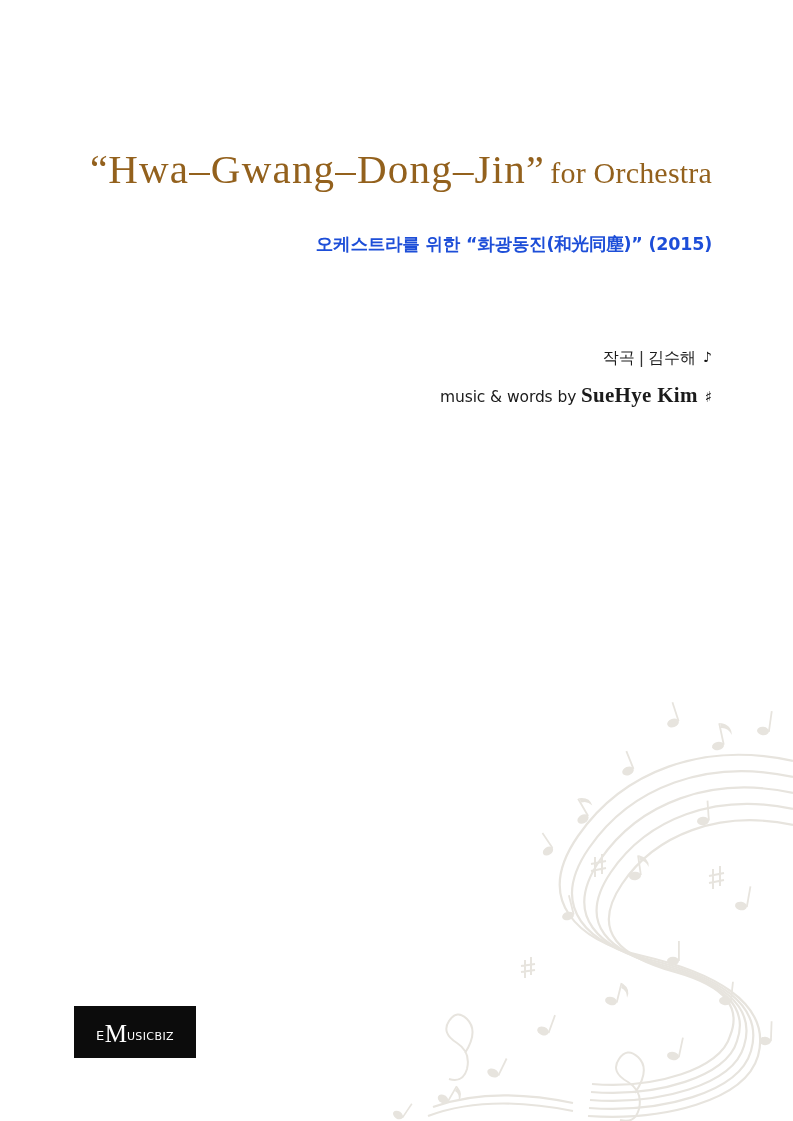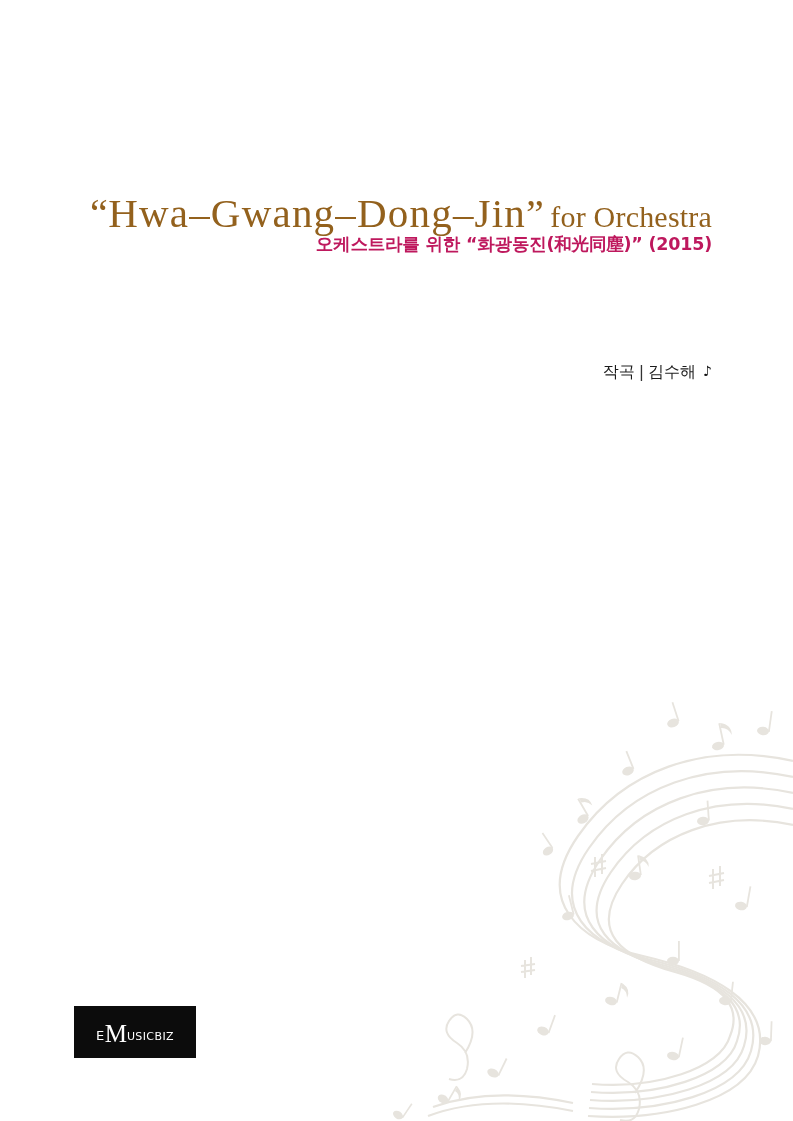--- a/index.html
+++ b/index.html
@@ -22,21 +22,20 @@
     text-align: right;
     padding-right: 0;
   }
   .main-title {
     font-family: "Liberation Serif", serif;
     color: #93611d;
     font-size: 40px;
     line-height: 1.05;
     letter-spacing: 0.5px;
     white-space: nowrap;
-    margin-top: 44px;
   }
   .main-title .quote {
     font-size: 40px;
     vertical-align: 0px;
   }
   .main-title .work-name {
     font-size: 41px;
     letter-spacing: 1.2px;
   }
   .main-title .for-orch {
@@ -47,33 +46,32 @@
 
   .subtitle {
     position: absolute;
     left: 0;
     top: 232px;
     width: 712px;
     text-align: right;
     font-family: "DejaVu Sans", sans-serif;
     font-size: 17.5px;
     font-weight: bold;
-    color: #be185d;
+    color: #1d4ed8;
     letter-spacing: -0.2px;
     white-space: nowrap;
   }
 
   
   .credits {
     position: absolute;
     left: 0;
     top: 348px;
     width: 712px;
     text-align: right;
-    margin-top: 14px;
   }
   .credit-line {
     white-space: nowrap;
     color: #1b1b1b;
   }
   .credit-kr {
     font-family: "DejaVu Sans", sans-serif;
     font-size: 16px;
     letter-spacing: 0px;
     margin-bottom: 14px;
@@ -155,20 +153,24 @@
   <div class="main-title">
     <span class="quote">“</span><span class="work-name">Hwa–Gwang–Dong–Jin</span><span class="quote">”</span><span class="for-orch">for Orchestra</span>
   </div>
 </div>
 
 <div class="subtitle">오케스트라를 위한 “화광동진(和光同塵)” (2015)</div>
 
 <div class="credits">
   <div class="credit-line credit-kr">
     <span>작곡</span><span class="sep">|</span><span>김수해</span><span class="note-glyph">♪</span>
+  </div>
+  <div class="credit-line credit-en">
+    <span class="by">music &amp; words by</span>
+    <span class="name">SueHye Kim</span><span class="note-glyph sharp">♯</span>
   </div>
 </div>
 
 <div class="decor">
   <svg viewBox="0 0 420 420" width="420" height="420" aria-hidden="true">
     <g fill="none" stroke="#e7e4de" stroke-width="2.2">
       <path d="M420 60 C 330 40, 250 70, 205 135 C 160 200, 205 240, 270 255 C 335 270, 400 300, 385 355 C 372 400, 290 420, 215 415"></path>
       <path d="M420 76 C 334 57, 258 86, 216 147 C 174 208, 216 244, 278 259 C 340 274, 392 302, 378 350 C 366 392, 288 412, 216 407"></path>
       <path d="M420 92 C 338 74, 266 102, 227 159 C 188 216, 227 248, 286 263 C 345 278, 384 304, 371 345 C 360 384, 286 404, 217 399"></path>
       <path d="M420 108 C 342 91, 274 118, 238 171 C 202 224, 238 252, 294 267 C 350 282, 376 306, 364 340 C 354 376, 284 396, 218 391"></path>

